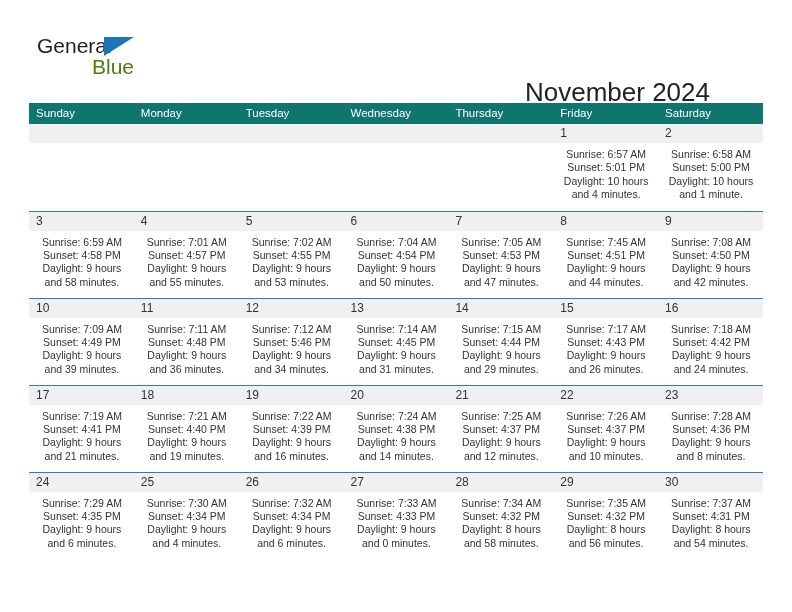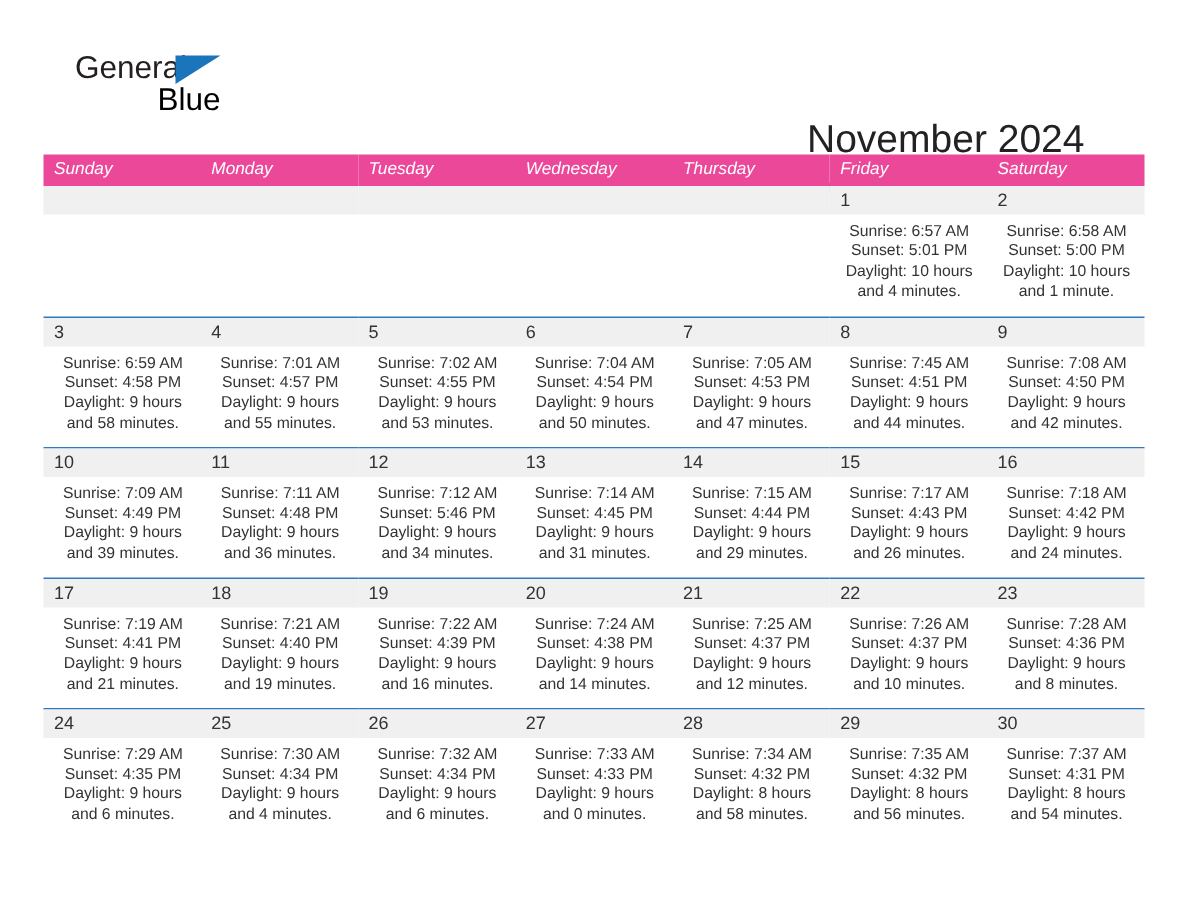--- a/index.html
+++ b/index.html
@@ -18,21 +18,21 @@
   .page {
     position: relative;
     width: 792px;
     height: 612px;
     box-sizing: border-box;
   }
 
   
   .header {
     position: absolute;
-    left: 16px;
+    left: 3px;
     top: 0;
     width: 736px;
     height: 97px;
   }
 
   .logo {
     position: absolute;
     left: 34px;
     top: 34px;
     width: 120px;
@@ -55,21 +55,21 @@
     width: 0;
     height: 0;
     border-left: 30px solid #1b75bb;
     border-bottom: 19px solid transparent;
   }
   .logo-blue {
     position: absolute;
     left: 55px;
     top: 21px;
     font-size: 21px;
-    color: #000000;
+    color: #4d7c0f;
     line-height: 24px;
   }
 
   .title-block {
     position: absolute;
     right: 29px;
     top: 28px;
     text-align: right;
     margin-top: 48px;
   }
@@ -91,29 +91,28 @@
   .calendar {
     position: absolute;
     left: 29px;
     top: 103px;
     width: 734px;
     border-collapse: collapse;
     table-layout: fixed;
   }
 
   .calendar th {
-    background: #ec4899;
+    background: #0f766e;
     color: #ffffff;
     font-size: 11.5px;
     font-weight: normal;
     text-align: left;
     padding: 4px 0 5px 7px;
     height: 17px;
     box-sizing: border-box;
-    font-style: italic;
   }
 
   .week-row {
     height: 87px;
   }
   .week-row.last { height: 90px; }
 
   .calendar td {
     vertical-align: top;
     padding: 0;

